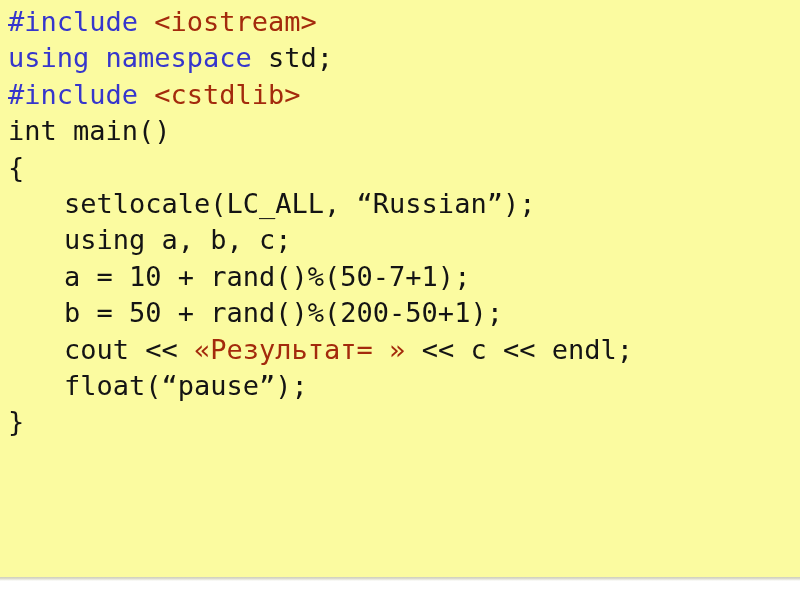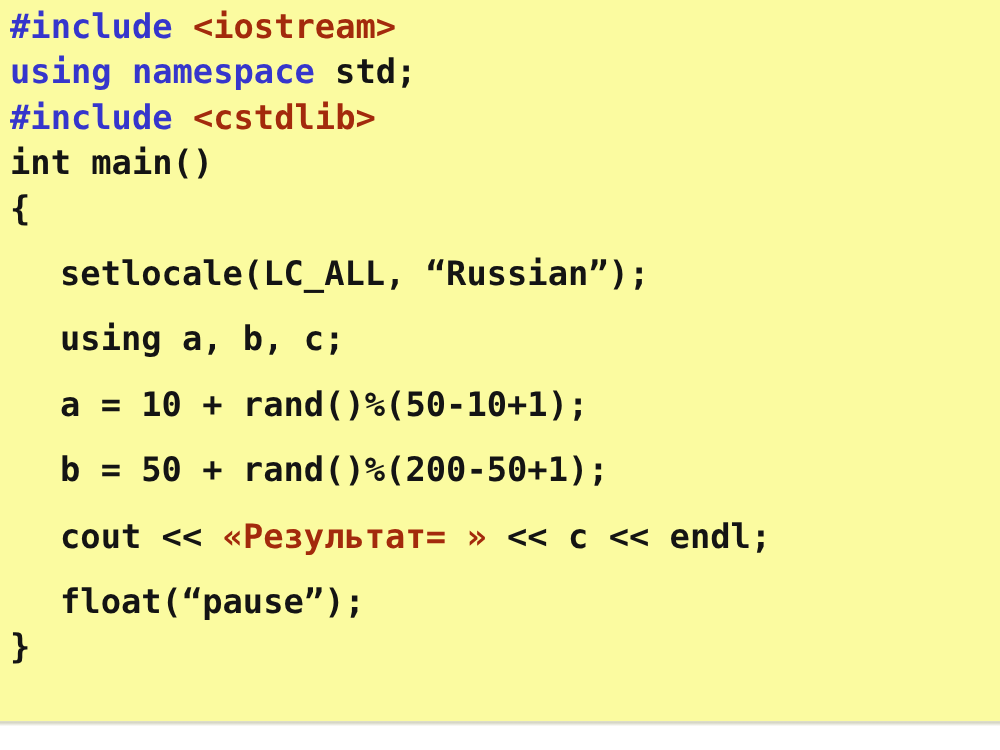--- a/index.html
+++ b/index.html
@@ -37,50 +37,49 @@
                 #cfcfbc 0%,
                 #d9d9ca 35%,
                 #eeeee6 70%,
                 #ffffff 100%);
   }
 
   .code-line {
     height: 36.4px;
     line-height: 36.4px;
     font-size: 27px;
-    font-weight: bold;
+    font-weight: normal;
     letter-spacing: 0px;
     white-space: pre;
     color: #111111;
     padding-left: 8px;
     font-family: "DejaVu Sans Mono", "Liberation Mono", monospace;
   }
 
   .code-line.indent {
-    padding-left: 48px;
-    margin-top: 16px;
+    padding-left: 64px;
   }
 
   .tok-black  { color: #141414; }
   .tok-blue   { color: #3636cc; }
   .tok-red    { color: #a32a0c; }
 </style>
 </head>
 <body>
 
 <div id="code-panel">
   <div id="code-lines">
       <div class="code-line"><span class="tok-blue">#include </span><span class="tok-red">&lt;iostream&gt;</span></div>
       <div class="code-line"><span class="tok-blue">using namespace </span><span class="tok-black">std;</span></div>
       <div class="code-line"><span class="tok-blue">#include </span><span class="tok-red">&lt;cstdlib&gt;</span></div>
       <div class="code-line"><span class="tok-black">int main()</span></div>
       <div class="code-line"><span class="tok-black">{</span></div>
       <div class="code-line indent"><span class="tok-black">setlocale(LC_ALL, “Russian”);</span></div>
       <div class="code-line indent"><span class="tok-black">using a, b, c;</span></div>
-      <div class="code-line indent"><span class="tok-black">a = 10 + rand()%(50-10+1);</span></div>
+      <div class="code-line indent"><span class="tok-black">a = 10 + rand()%(50-7+1);</span></div>
       <div class="code-line indent"><span class="tok-black">b = 50 + rand()%(200-50+1);</span></div>
       <div class="code-line indent"><span class="tok-black">cout &lt;&lt; </span><span class="tok-red">«Результат= »</span><span class="tok-black"> &lt;&lt; c &lt;&lt; endl;</span></div>
       <div class="code-line indent"><span class="tok-black">float(“pause”);</span></div>
       <div class="code-line"><span class="tok-black">}</span></div>
     </div>
 </div>
 
 <div id="panel-shadow"></div>
 
 </body></html>

